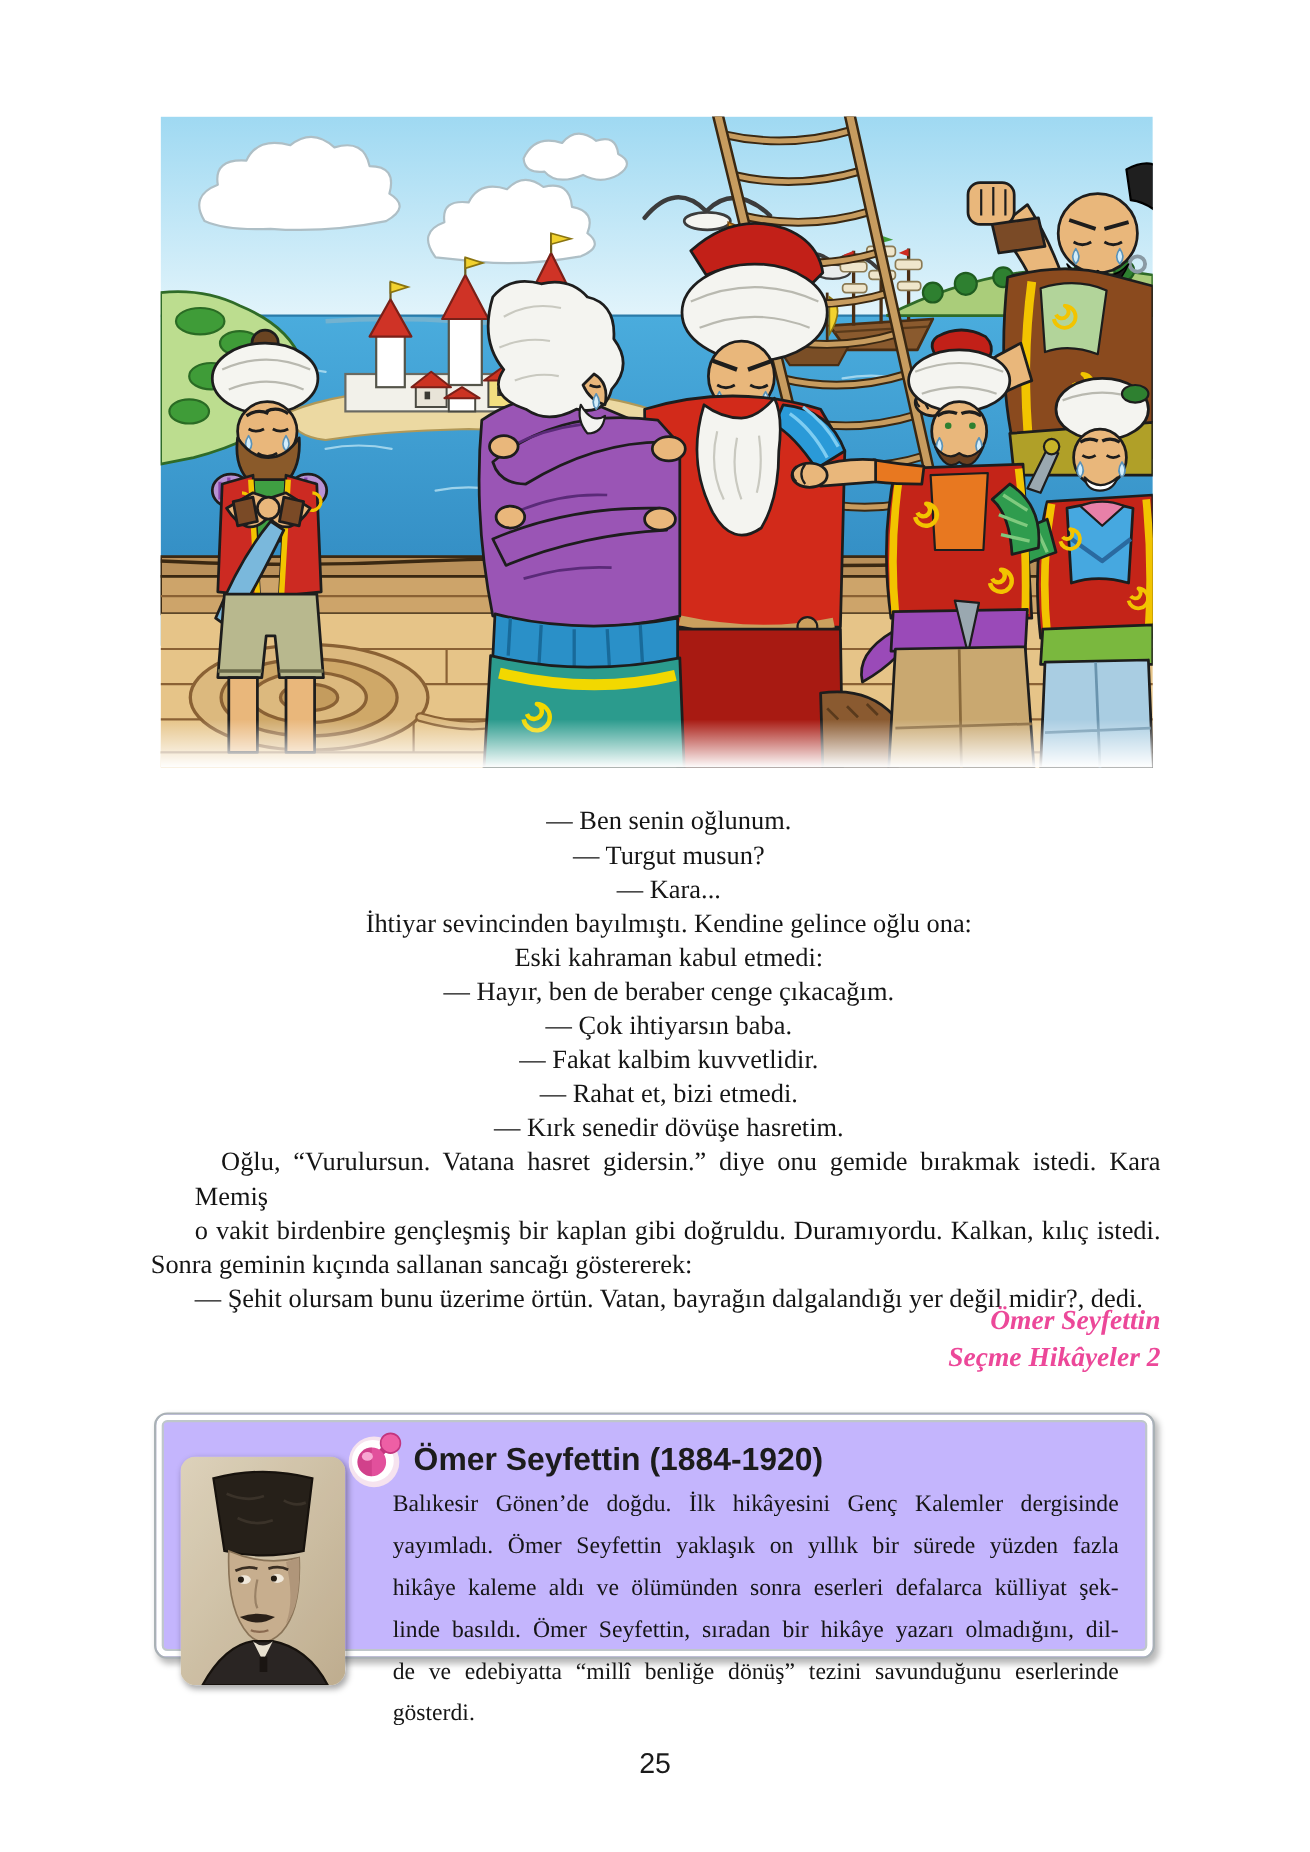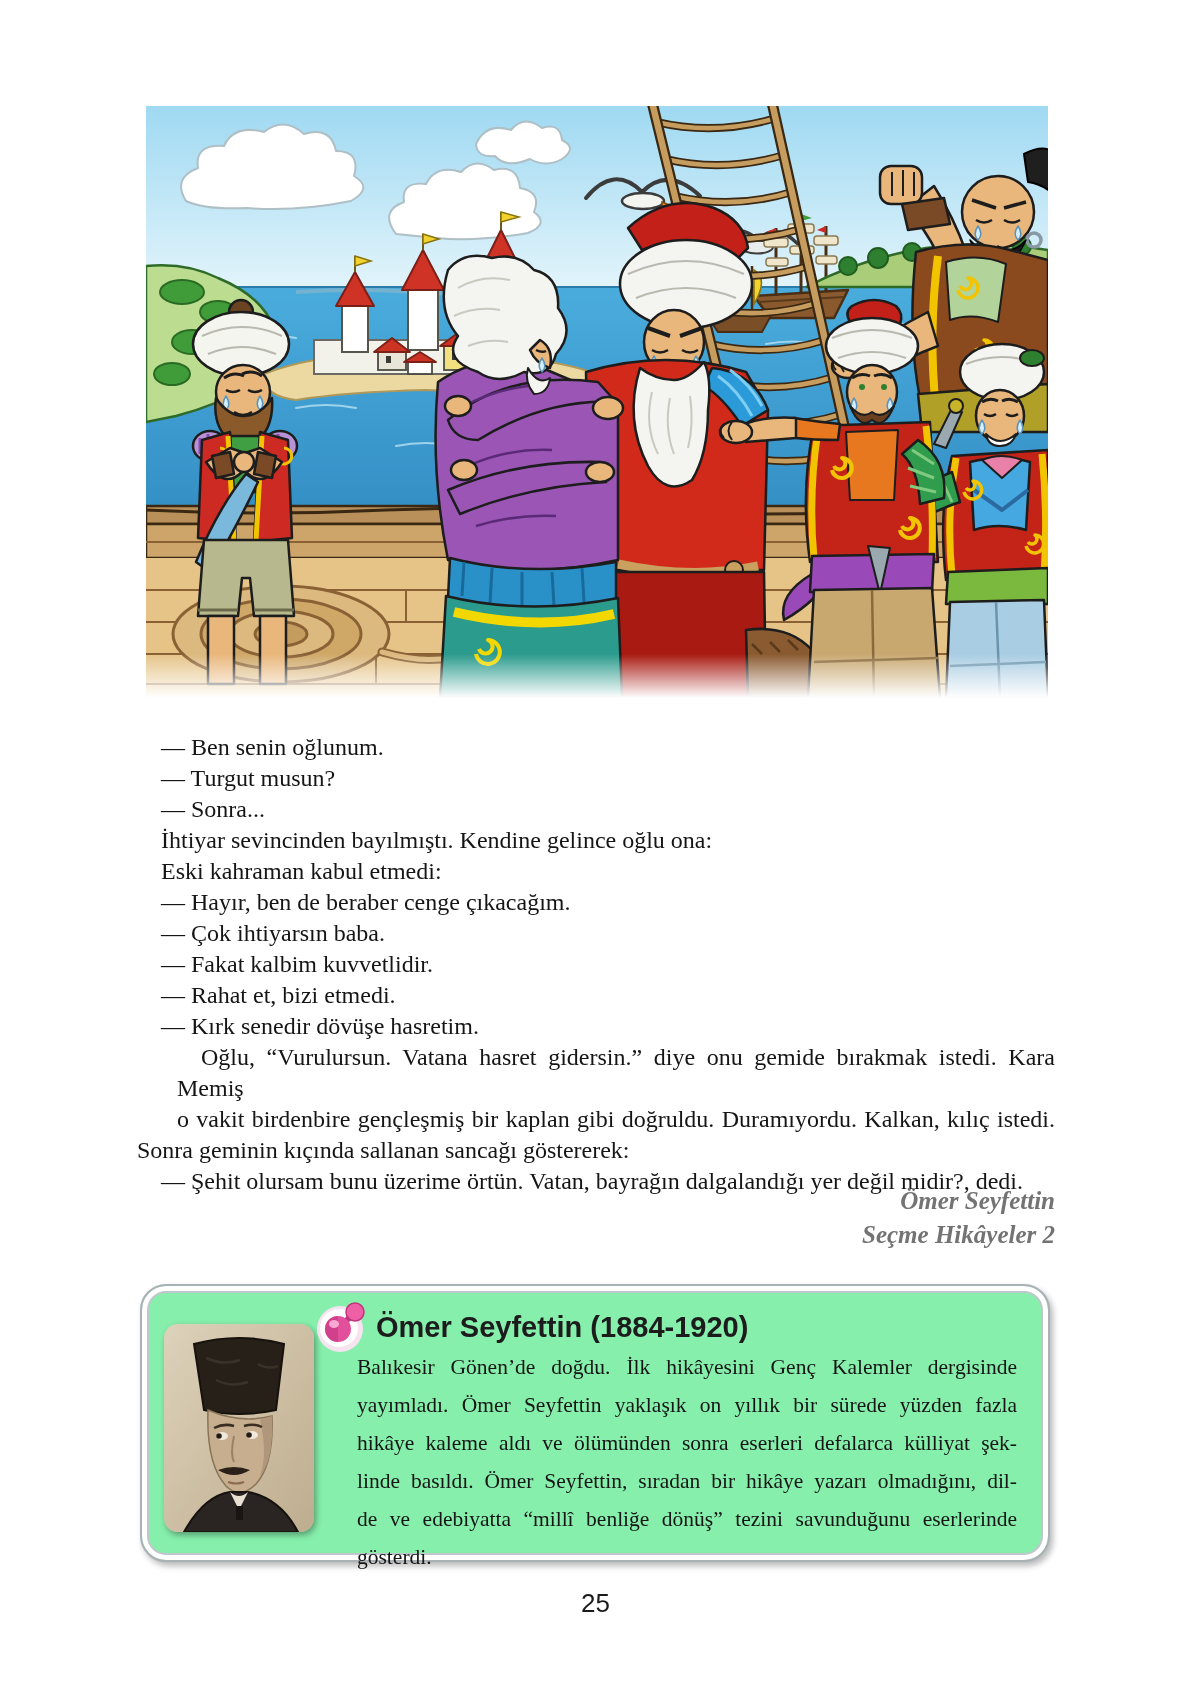--- a/index.html
+++ b/index.html
@@ -8,32 +8,32 @@
     font-family:"Liberation Serif", serif; color:#111; overflow:hidden;
   }
   
   .illustration { position:absolute; left:146px; top:106px; width:902px; height:592px; }
   .illustration svg { display:block; width:902px; height:592px; }
 
   
   .story { position:absolute; left:137px; top:732px; width:918px;
            font-size:24px; line-height:31px; color:#151515; }
   .story .line { min-height:31px; }
-  .story .indent { text-indent:24px; }
+  .story .indent { text-indent:24px;text-align:center; }
   .story .justify { text-align:justify; text-align-last:justify;margin-left:40px; }
 
   
   .attribution { position:absolute; right:136px; top:1184px; text-align:right;
-                 font-weight:bold; font-style:italic; font-size:25px; line-height:34px; color:#737373; }
+                 font-weight:bold; font-style:italic; font-size:25px; line-height:34px; color:#ec4899; }
 
   
   .bio-box {
-    position:absolute; left:140px; top:1284px; width:910px; height:278px;
-    box-sizing:border-box; background:#86efac;
-    border:2px solid #a9b1b5; border-radius:26px;
+    position:absolute; left:140px; top:1284px; width:910px; height:224px;
+    box-sizing:border-box; background:#c4b5fd;
+    border:2px solid #a9b1b5; border-radius:12px;
     box-shadow: inset 0 0 0 5px #ffffff, inset 0 0 0 7px #bfc7cb, 3px 4px 6px rgba(0,0,0,0.28);
   }
   .portrait { position:absolute; left:22px; top:38px; width:150px; height:208px;
               border-radius:14px; overflow:hidden; box-shadow:2px 3px 6px rgba(0,0,0,0.35); }
   .portrait svg { display:block; }
   .bio-title-row { position:absolute; left:172px; top:14px; display:flex; align-items:center; }
   .pin { width:54px; height:54px; margin-right:8px; flex:0 0 auto; }
   .bio-title { font-family:"Liberation Sans", sans-serif; font-weight:bold; font-size:29px; color:#1c1c1c; }
   .bio-lines { position:absolute; left:215px; top:62px; width:660px;
                font-size:21.5px; line-height:38px; color:#151515; }
@@ -420,21 +420,21 @@
         <path d="M726,484 L728,592 M668,556 L792,552" stroke="#8a6a3c" stroke-width="2.5" fill="none"></path>
       </g>
 
       <rect x="0" y="548" width="902" height="44" fill="url(#fadeG)"></rect>
     </svg>
   </div>
 
   <div class="story">
     <div class="line indent">— Ben senin oğlunum.</div>
     <div class="line indent">— Turgut musun?</div>
-    <div class="line indent">— Sonra...</div>
+    <div class="line indent">— Kara...</div>
     <div class="line indent">İhtiyar sevincinden bayılmıştı. Kendine gelince oğlu ona:</div>
     <div class="line indent">Eski kahraman kabul etmedi:</div>
     <div class="line indent">— Hayır, ben de beraber cenge çıkacağım.</div>
     <div class="line indent">— Çok ihtiyarsın baba.</div>
     <div class="line indent">— Fakat kalbim kuvvetlidir.</div>
     <div class="line indent">— Rahat et, bizi etmedi.</div>
     <div class="line indent">— Kırk senedir dövüşe hasretim.</div>
     <div class="line indent justify">Oğlu, “Vurulursun. Vatana hasret gidersin.” diye onu gemide bırakmak istedi. Kara Memiş</div>
     <div class="line justify">o vakit birdenbire gençleşmiş bir kaplan gibi doğruldu. Duramıyordu. Kalkan, kılıç istedi.</div>
     <div class="line">Sonra geminin kıçında sallanan sancağı göstererek:</div>

